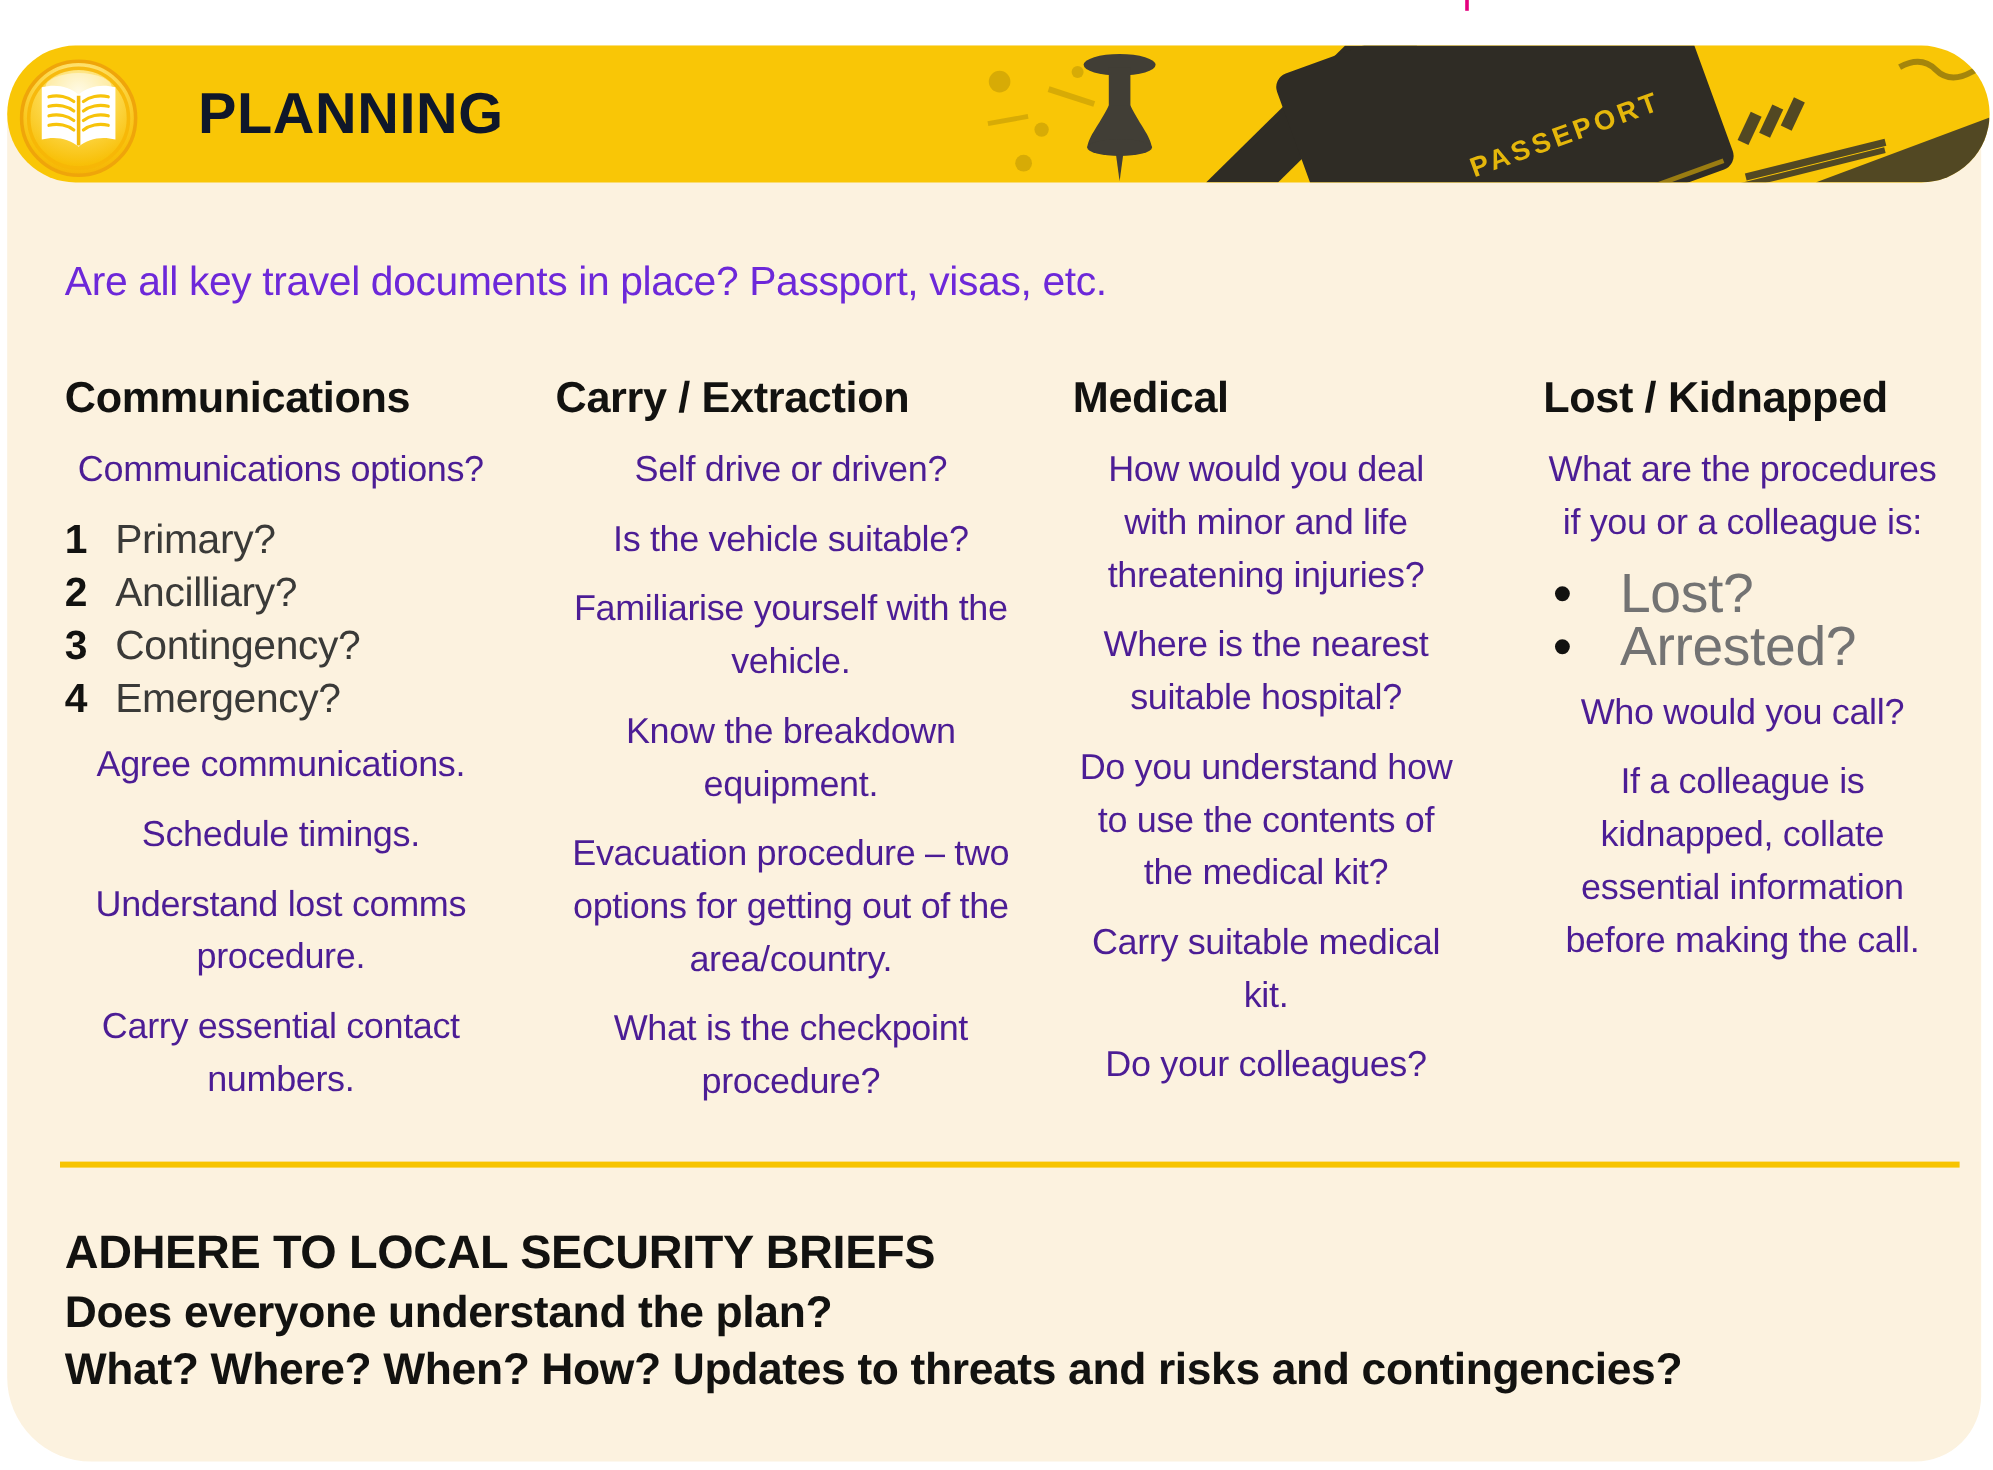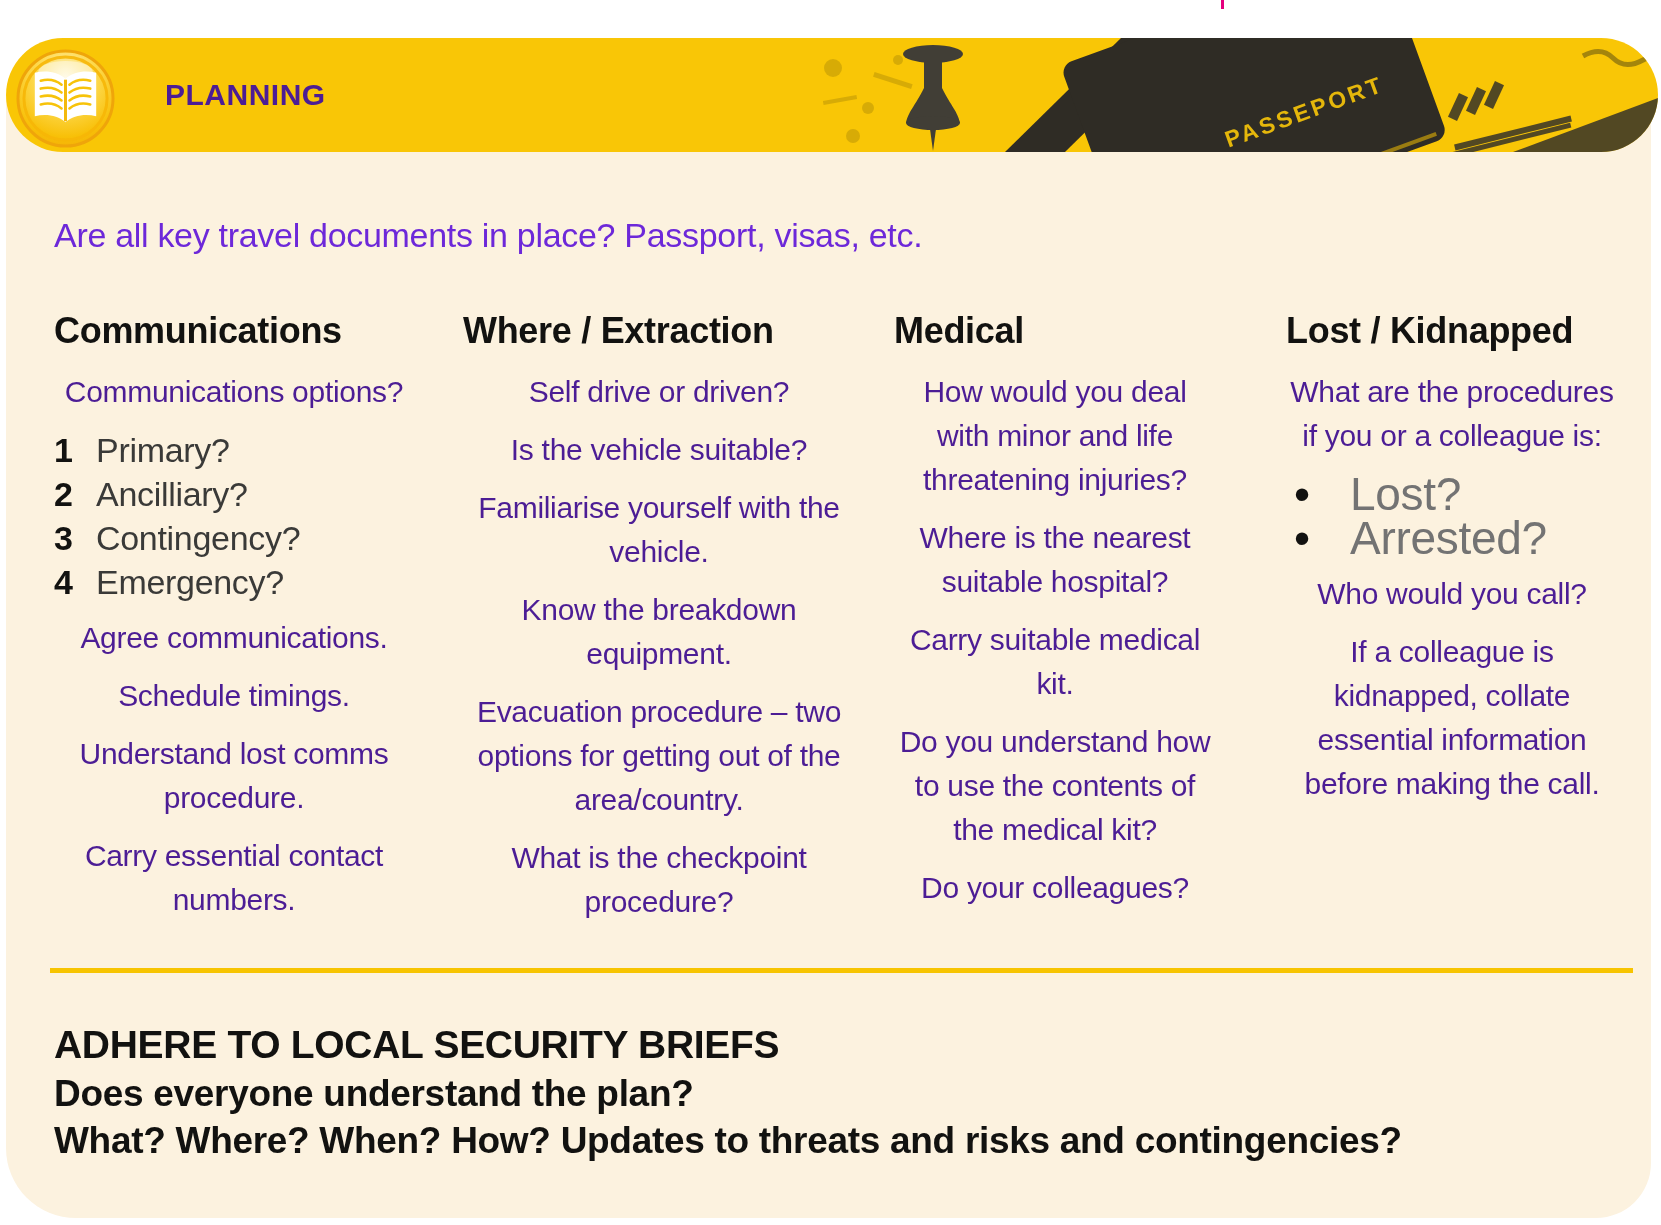--- a/index.html
+++ b/index.html
@@ -17,21 +17,21 @@
     border-radius:60px 60px 55px 70px;
   }
   
   .band{
     position:absolute;left:6px;top:38px;width:1652px;height:114px;
     background:#F9C606;border-radius:57px;overflow:hidden;
   }
   .band-art{position:absolute;right:0;top:0;height:114px;width:845px;}
   .title{
     position:absolute;left:159px;top:0;height:114px;display:flex;align-items:center;
-    margin:0;font-size:30px;font-weight:bold;color:#4c1d95;letter-spacing:.5px;
+    margin:0;font-size:48px;font-weight:bold;color:#0f172a;letter-spacing:.5px;
   }
   
   .icon-badge{position:absolute;left:16px;top:49px;width:99px;height:99px;}
   
   .intro{
     position:absolute;left:48px;top:178px;margin:0;width:1400px;
     font-size:34px;color:#6d28d9;letter-spacing:-.3px;
   }
   
   .columns{
@@ -91,35 +91,35 @@
           <span>Emergency?</span>
         </div>
       </div>
       <p>Agree communications.</p>
       <p>Schedule timings.</p>
       <p>Understand lost comms procedure.</p>
       <p>Carry essential contact numbers.</p>
     </section>
 
     <section class="col c2">
-      <h2>Where / Extraction</h2>
+      <h2>Carry / Extraction</h2>
       <p>Self drive or driven?</p>
       <p>Is the vehicle suitable?</p>
       <p>Familiarise yourself with the vehicle.</p>
       <p>Know the breakdown equipment.</p>
       <p>Evacuation procedure – two options for getting out of the area/country.</p>
       <p>What is the checkpoint procedure?</p>
     </section>
 
     <section class="col c3">
       <h2>Medical</h2>
       <p>How would you deal with minor and life threatening injuries?</p>
       <p>Where is the nearest suitable hospital?</p>
+      <p>Do you understand how to use the contents of the medical kit?</p>
       <p>Carry suitable medical kit.</p>
-      <p>Do you understand how to use the contents of the medical kit?</p>
       <p>Do your colleagues?</p>
     </section>
 
     <section class="col c4">
       <h2>Lost / Kidnapped</h2>
       <p>What are the procedures if you or a colleague is:</p>
       <div class="bullets">
         <div class="bullet-row">
             <span>Lost?</span>
           </div>

